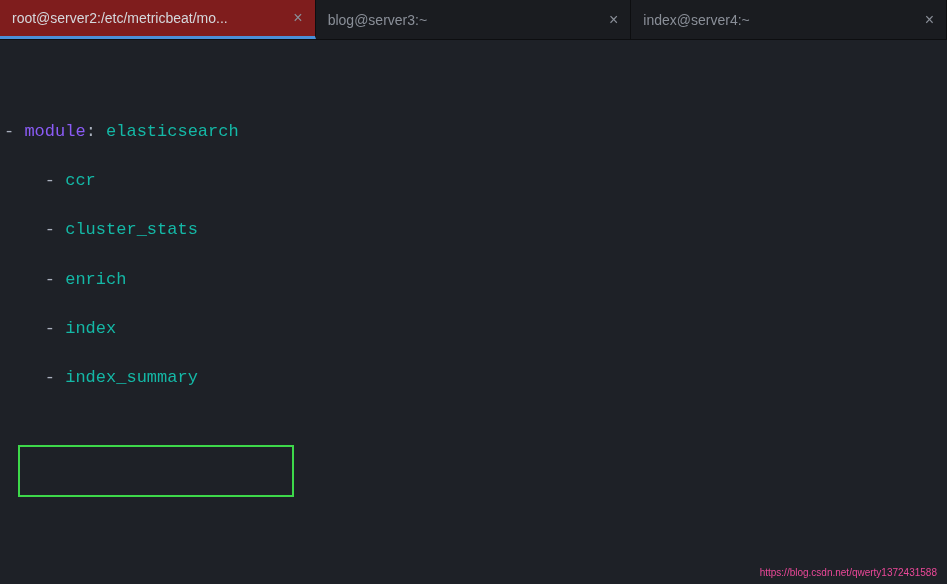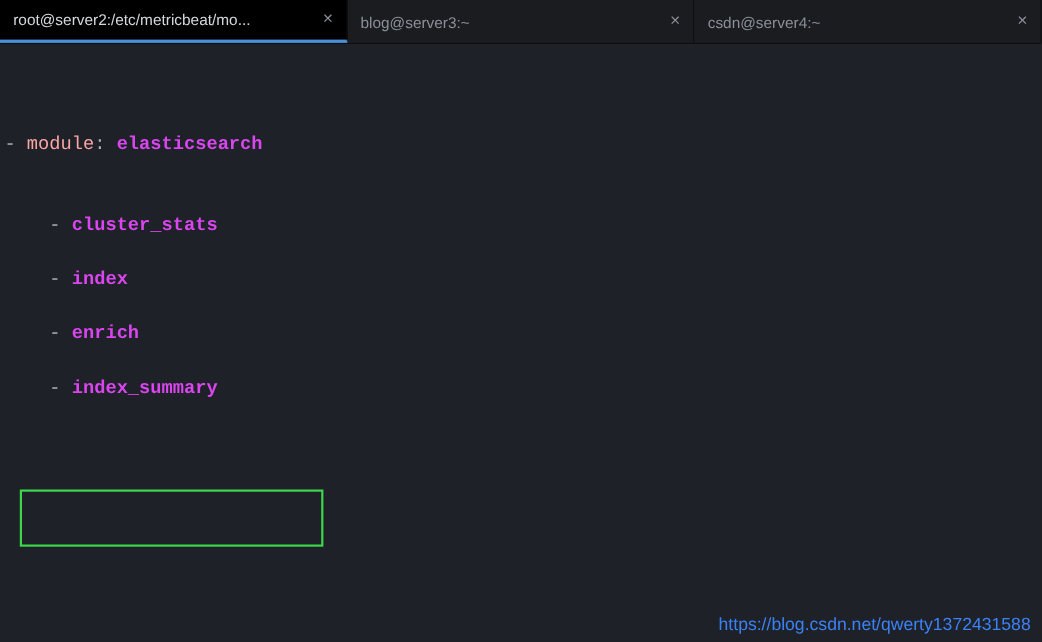--- a/index.html
+++ b/index.html
@@ -24,85 +24,85 @@
       padding: 0 12px;
       color: #8a8f98;
       font-family: -apple-system, 'Segoe UI', sans-serif;
       font-size: 14px;
       cursor: pointer;
       flex: 1;
       justify-content: space-between;
       border-right: 1px solid #0d0e10;
     }
     .tab.active {
-      background: #000000;
+      background: #7f1d1d;
       color: #d5d8dc;
       border-bottom: 3px solid #4a90d9;
     }
     .tab-close {
       color: #8a8f98;
       font-size: 16px;
       margin-left: 20px;
       cursor: pointer;
     }
     .editor {
       padding: 6px 4px;
       white-space: pre;
       line-height: 1.45;
       color: #abb2bf;
     }
     .comment { color: #5c6370; }
-    .key { color: #fca5a5; }
+    .key { color: #8b5cf6; }
     .punct { color: #abb2bf; }
-    .value { color: #d946ef; font-weight: bold; }
+    .value { color: #14b8a6; }
     .dash { color: #abb2bf; }
     .line { display: block; }
     .highlight-box {
       position: absolute;
       left: 18px;
       top: 445px;
       width: 276px;
       height: 52px;
       border: 2px solid #3dd84a;
       pointer-events: none;
     }
     .watermark {
       position: absolute;
       bottom: 6px;
       right: 10px;
-      color: #3b82f6;
+      color: #ec4899;
       font-family: sans-serif;
-      font-size: 16px;
+      font-size: 10px;
     }
   </style>
 </head>
 <body>
 
 <div class="tab-bar">
   <div class="tab active">
     <span>root@server2:/etc/metricbeat/mo...</span>
     <span class="tab-close">×</span>
   </div>
   <div class="tab">
     <span>blog@server3:~</span>
     <span class="tab-close">×</span>
   </div>
   <div class="tab">
-    <span>csdn@server4:~</span>
+    <span>index@server4:~</span>
     <span class="tab-close">×</span>
   </div>
 </div>
 
 <div class="editor">
 <span class="line"> </span>
 <span class="line"><span class="dash">-</span><span class="key"> module</span><span class="punct">:</span> <span class="value">elasticsearch</span></span>
-<span id="metricset-list">
+<span id="metricset-list"><span class="line">    <span class="dash">-</span> <span class="value">ccr</span></span>
 <span class="line">    <span class="dash">-</span> <span class="value">cluster_stats</span></span>
+<span class="line">    <span class="dash">-</span> <span class="value">enrich</span></span>
 <span class="line">    <span class="dash">-</span> <span class="value">index</span></span>
-<span class="line">    <span class="dash">-</span> <span class="value">enrich</span></span>
 <span class="line">    <span class="dash">-</span> <span class="value">index_summary</span></span>
 
 
 
 </span>
 
 
 
 
 

